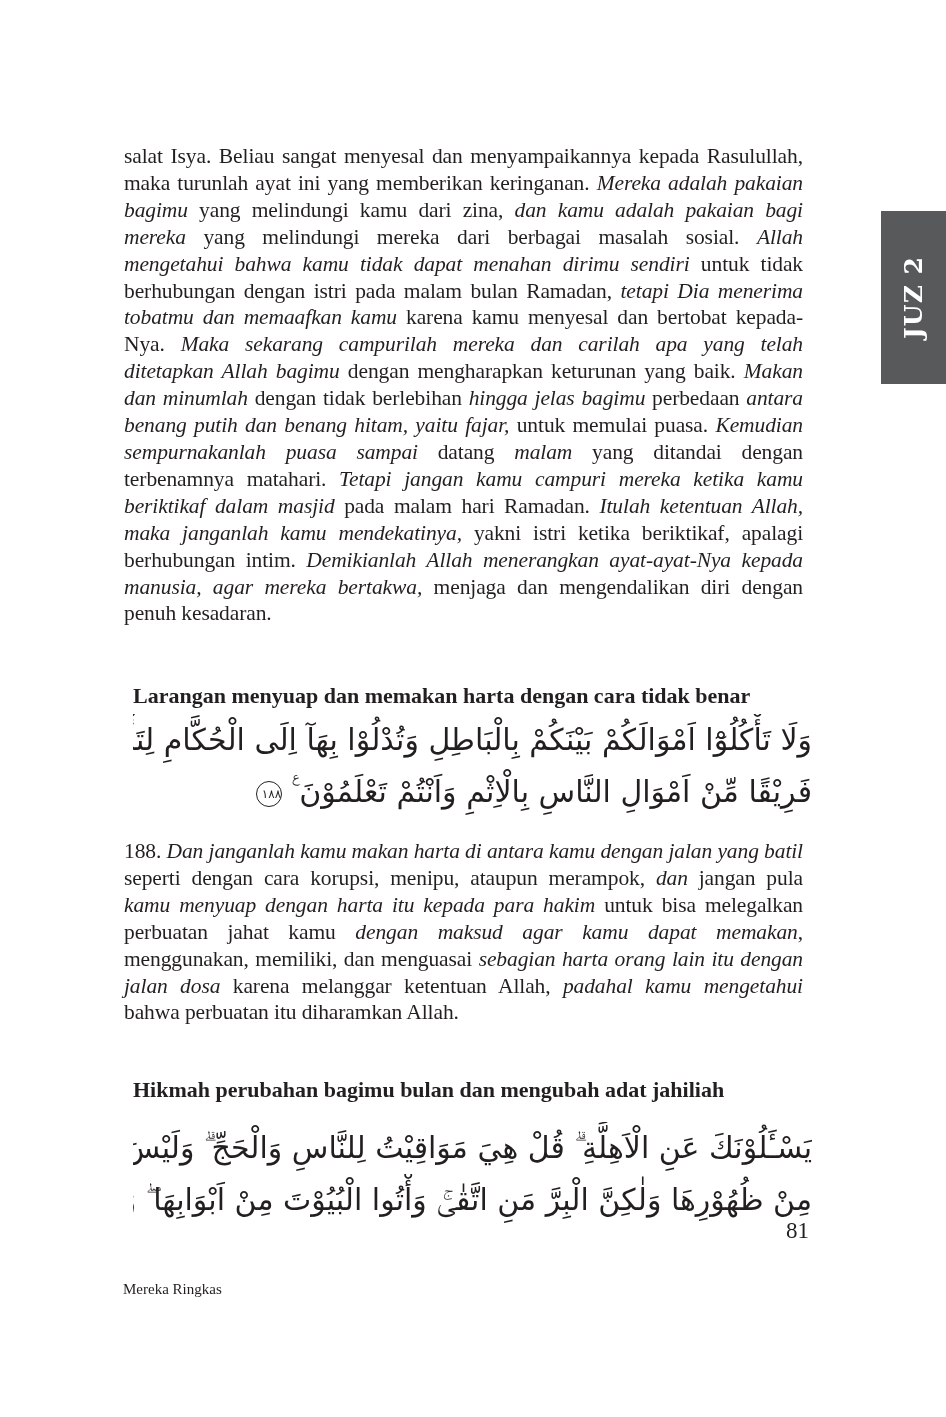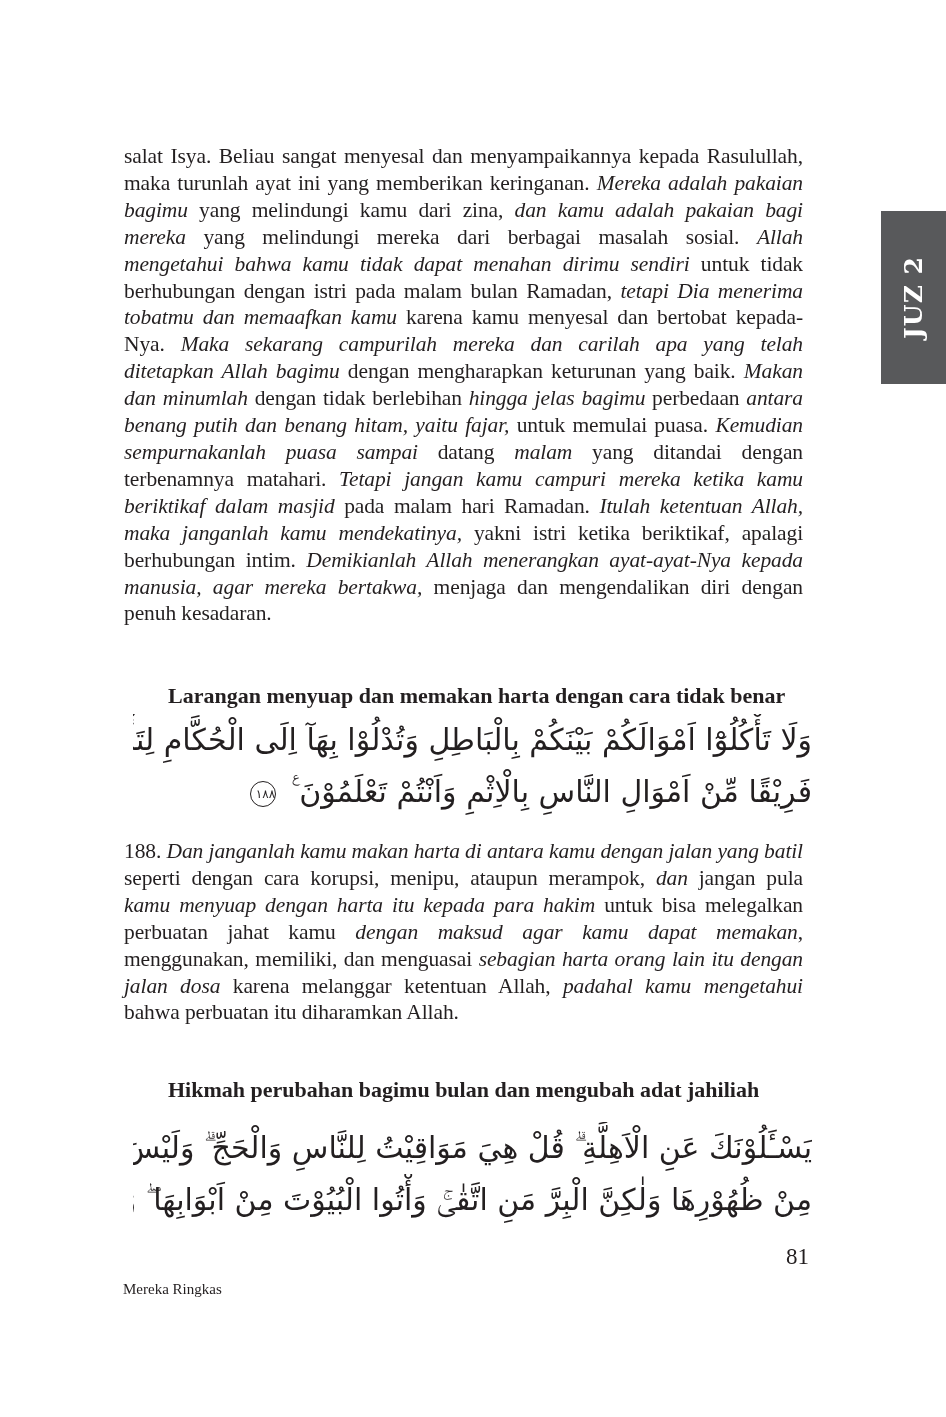--- a/index.html
+++ b/index.html
@@ -36,21 +36,20 @@
   .para2 { top: 838px; }
   .heading {
     position: absolute;
     left: 133px;
     width: 690px;
     font-weight: bold;
     font-size: 22px;
     line-height: 28px;
     color: #231f20;
     white-space: nowrap;
-    margin-left: 35px;
   }
   .heading1 { top: 682px; }
   .heading2 { top: 1076px; }
   .arabic {
     position: absolute;
     left: 133px;
     width: 679px;
     direction: rtl;
     font-family: "DejaVu Sans", sans-serif;
     font-size: 30px;
@@ -71,21 +70,20 @@
   .arabic2 { top: 1122px; }
   .verse-marker {
     display: inline-block;
     width: 24px; height: 24px;
     border: 1.5px solid #231f20;
     border-radius: 50%;
     font-size: 12px;
     line-height: 24px;
     text-align: center;
     vertical-align: middle;
-    margin-right: 6px;
     direction: ltr;
     font-family: "DejaVu Sans", sans-serif;
   }
   .juz-tab {
     position: absolute;
     left: 881px;
     top: 211px;
     width: 65px;
     height: 173px;
     background: #58595b;
@@ -105,21 +103,21 @@
   .footer-title {
     position: absolute;
     left: 123px;
     top: 1281px;
     font-size: 15px;
     color: #231f20;
   }
   .footer-page {
     position: absolute;
     left: 786px;
-    top: 1244px;
+    top: 1218px;
     font-size: 23px;
     color: #231f20;
   }
 </style>
 </head>
 <body>
 
 <div class="page">
 
   <div class="juz-tab">

